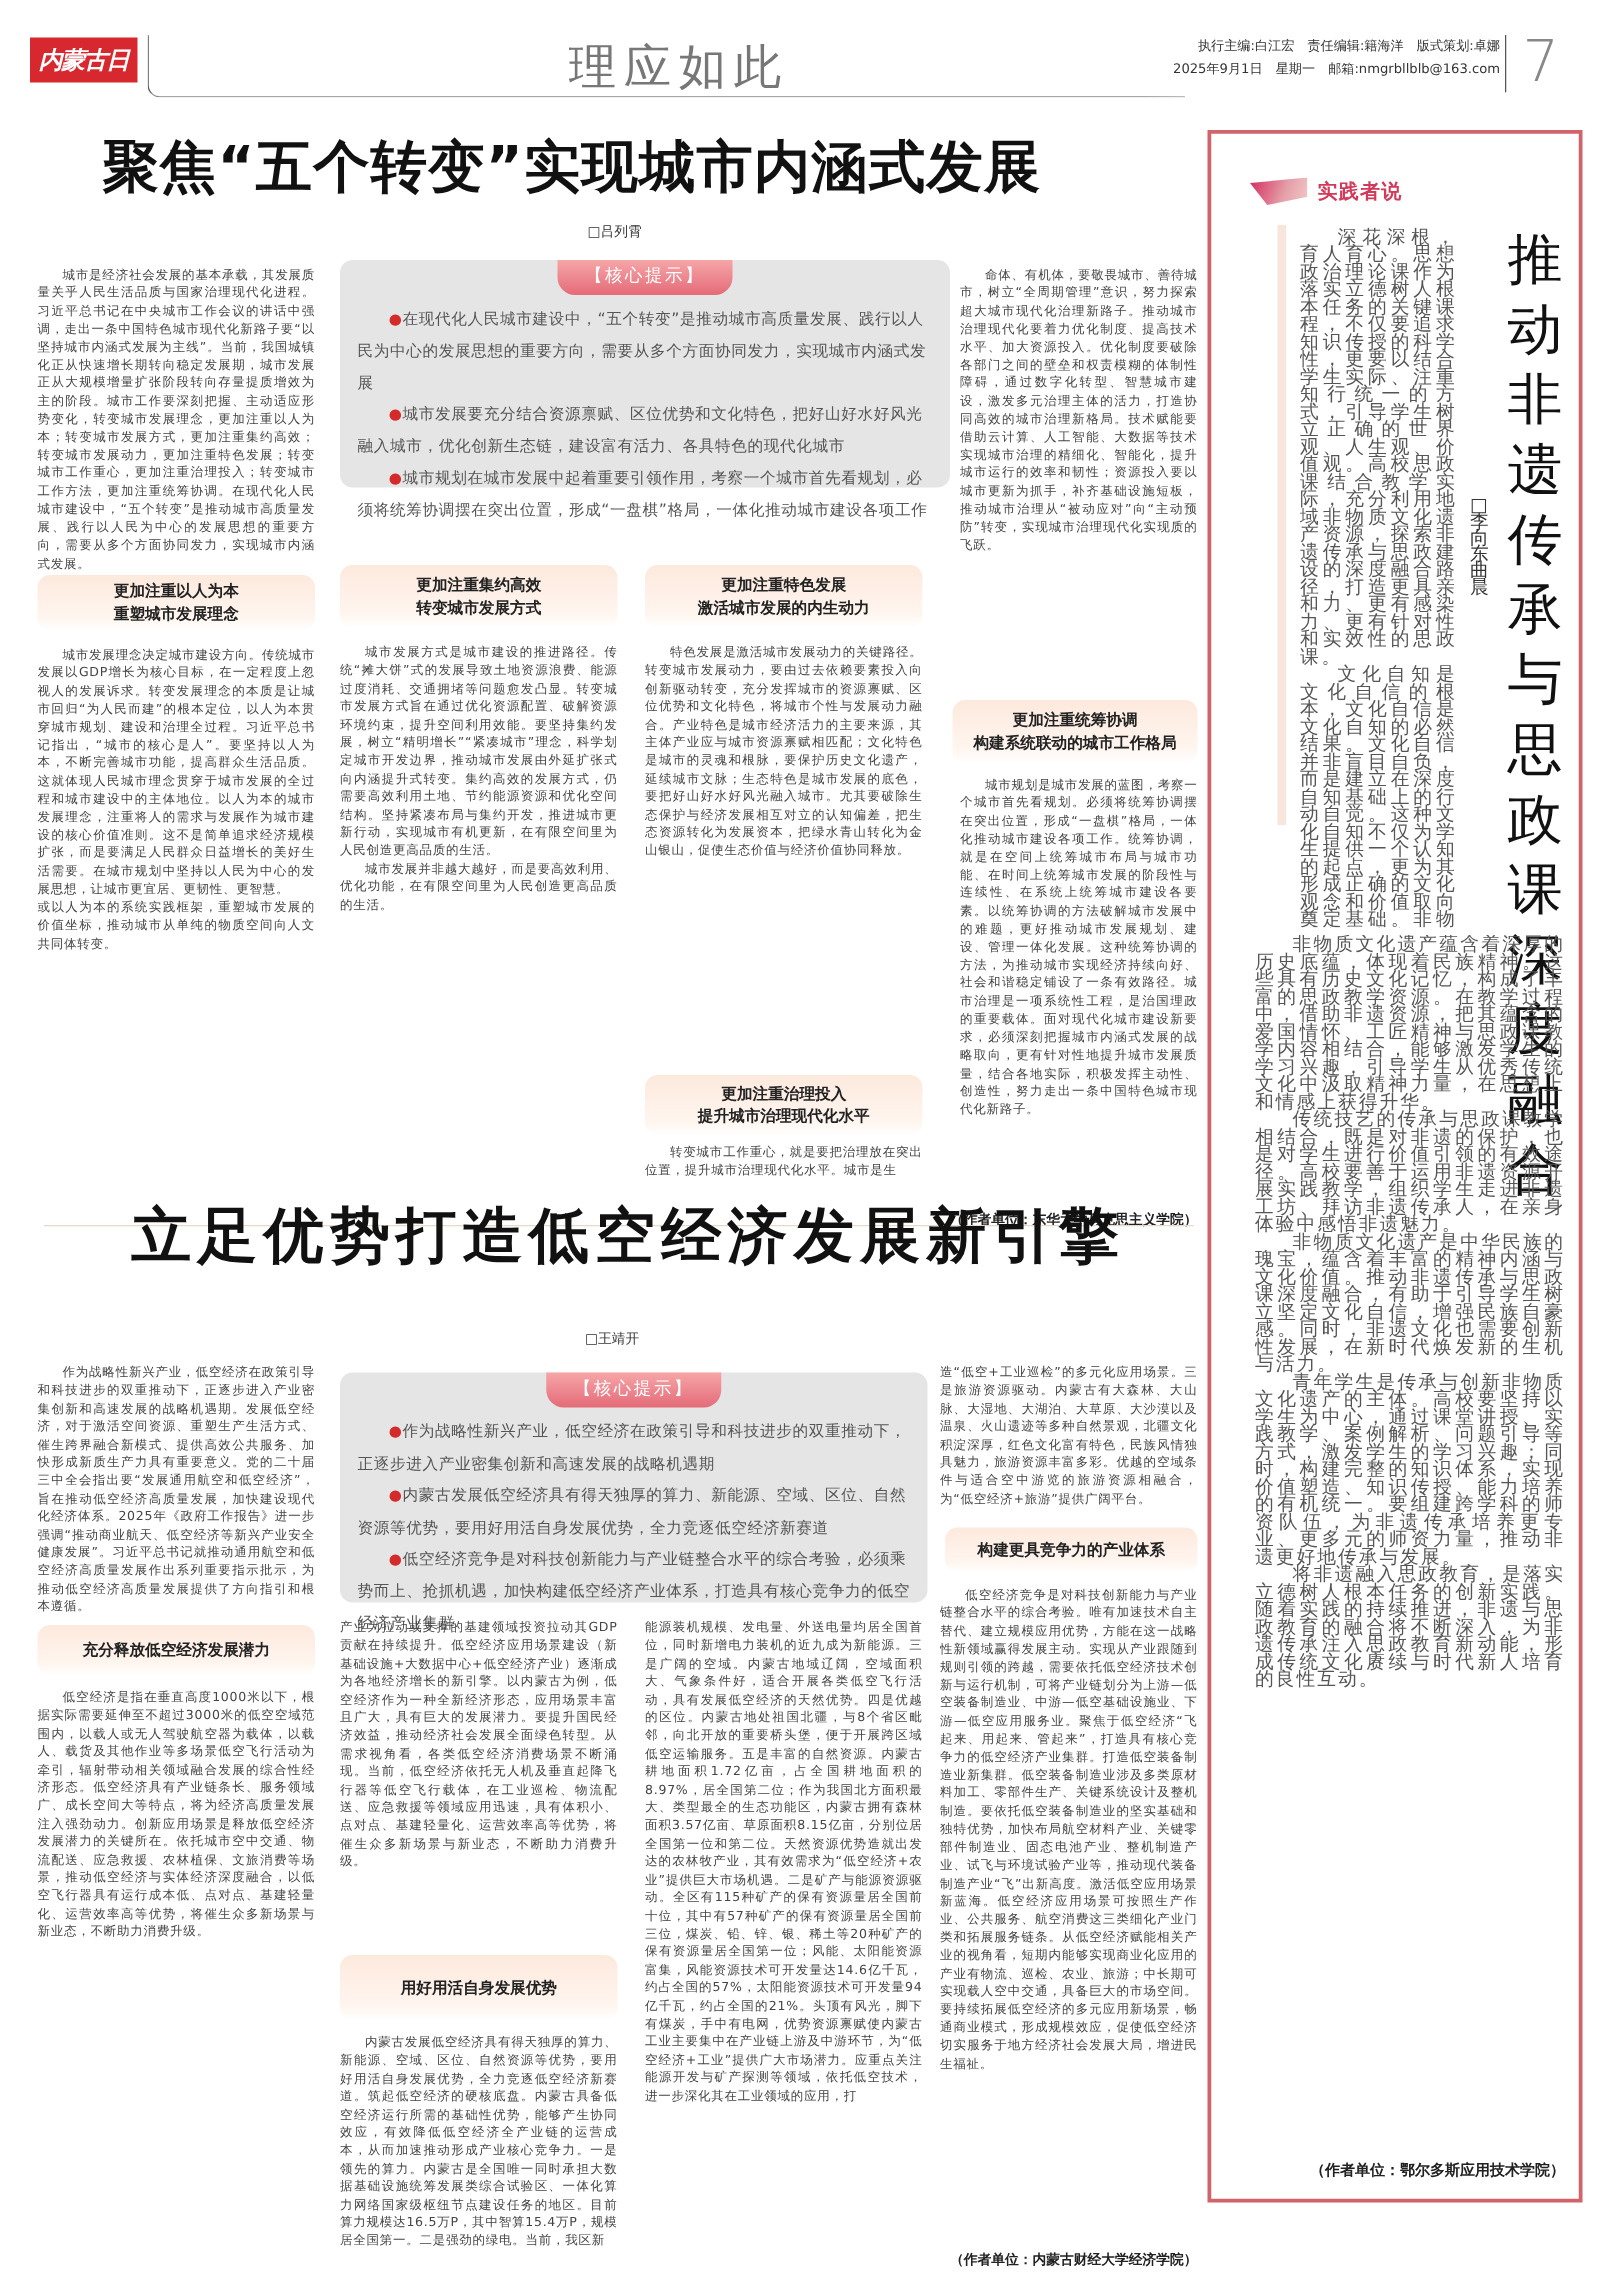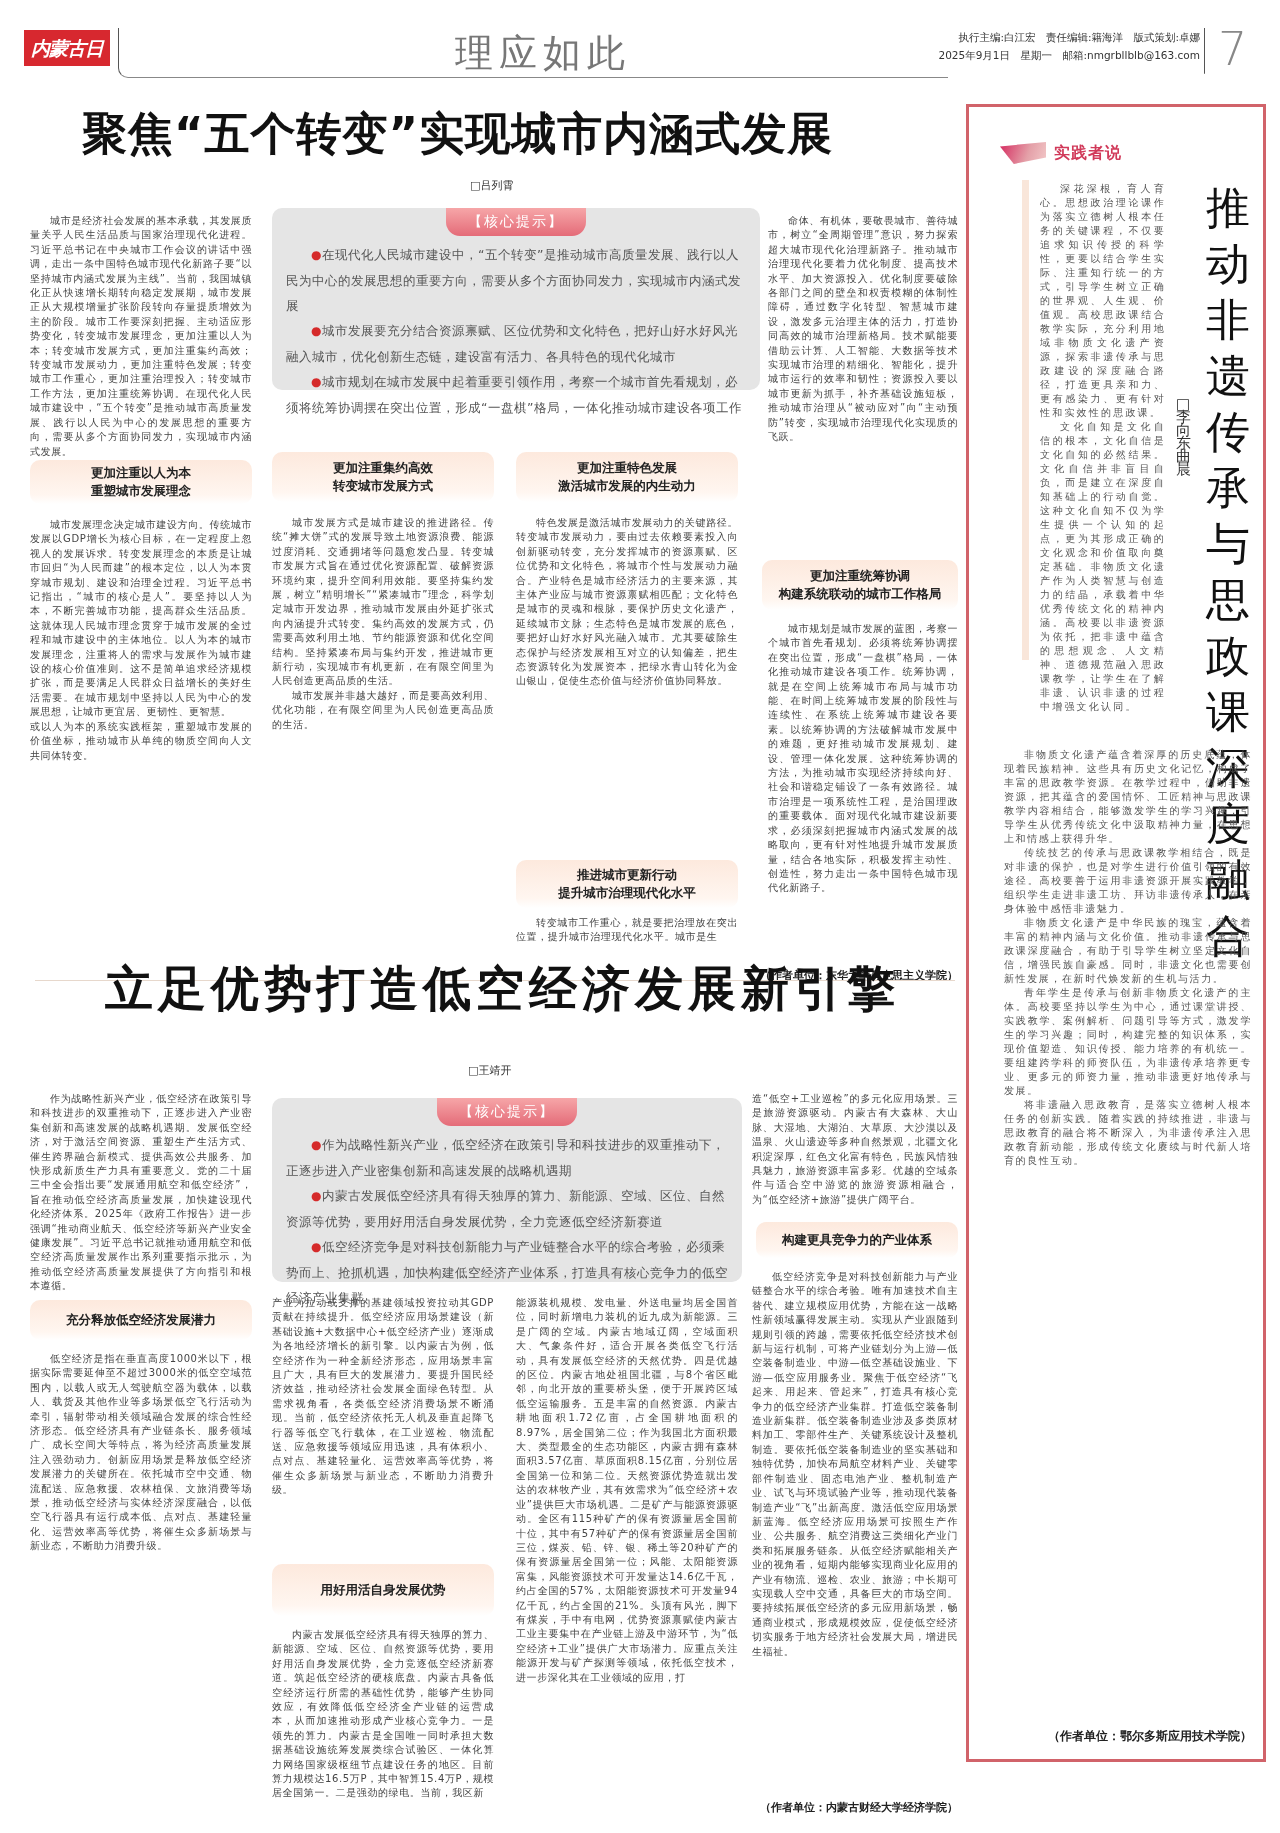--- a/index.html
+++ b/index.html
@@ -37,21 +37,21 @@
   .author { font-weight: bold; font-size: 11px; color: #222; text-align: right; }
 
   
   .side { left: 966px; top: 104px; width: 300px; height: 1658px; border: 3px solid #d1636a; background: #fff; }
   .side-tag { left: 1000px; top: 142px; display: flex; align-items: center; }
   .side-tag-icon { width: 46px; height: 22px; background: linear-gradient(110deg, #d52a5f 0%, #e4a0a8 60%, #f2c8c8 100%); clip-path: polygon(0 20%, 100% 0, 100% 70%, 30% 100%); margin-right: 8px; }
   .side-tag-text { font-weight: bold; color: #d13a5a; font-size: 16px; letter-spacing: 1px; }
   .side-bar { left: 1022px; top: 180px; width: 7px; height: 480px; background: #f9e6da; }
   .side-title { left: 1198px; top: 180px; width: 60px; font-size: 44px; line-height: 56px; color: #111; text-align: center; word-break: break-all; }
   .side-by { left: 1176px; top: 398px; width: 14px; font-size: 15px; line-height: 13px; color: #333; word-break: break-all; text-align: center; }
-  .side-col { font-size: 10px; line-height: 14px; color: #555; letter-spacing: 2.2px; }
+  .side-col { font-size: 15px; line-height: 14px; color: #555; letter-spacing: 2.2px; }
 </style>
 </head>
 <body>
 
 <div class="abs logo">内蒙古日报</div>
 <div class="abs mast-line"></div>
 <div class="abs section-title">理应如此</div>
 <div class="abs meta">
   <div>执行主编:白江宏　责任编辑:籍海洋　版式策划:卓娜</div>
   <div>2025年9月1日　星期一　邮箱:nmgrbllblb@163.com</div>
@@ -99,21 +99,21 @@
 
 <div class="abs subhead" style="left:516px;top:452px;width:222px;height:50px;">
   <span>更加注重特色发展</span>
   <span>激活城市发展的内生动力</span>
 </div>
 <div class="abs col" style="left:516px;top:516px;width:222px;height:328px;overflow:hidden;">
   <p>特色发展是激活城市发展动力的关键路径。转变城市发展动力，要由过去依赖要素投入向创新驱动转变，充分发挥城市的资源禀赋、区位优势和文化特色，将城市个性与发展动力融合。产业特色是城市经济活力的主要来源，其主体产业应与城市资源禀赋相匹配；文化特色是城市的灵魂和根脉，要保护历史文化遗产，延续城市文脉；生态特色是城市发展的底色，要把好山好水好风光融入城市。尤其要破除生态保护与经济发展相互对立的认知偏差，把生态资源转化为发展资本，把绿水青山转化为金山银山，促使生态价值与经济价值协同释放。</p>
 </div>
 
 <div class="abs subhead" style="left:516px;top:860px;width:222px;height:48px;">
-  <span>推进城市更新行动</span>
+  <span>更加注重治理投入</span>
   <span>提升城市治理现代化水平</span>
 </div>
 <div class="abs col" style="left:516px;top:916px;width:222px;height:30px;overflow:hidden;">
   <p>转变城市工作重心，就是要把治理放在突出位置，提升城市治理现代化水平。城市是生</p>
 </div>
 
 <div class="abs subhead" style="left:762px;top:560px;width:196px;height:50px;">
   <span>更加注重统筹协调</span>
   <span>构建系统联动的城市工作格局</span>
 </div>

